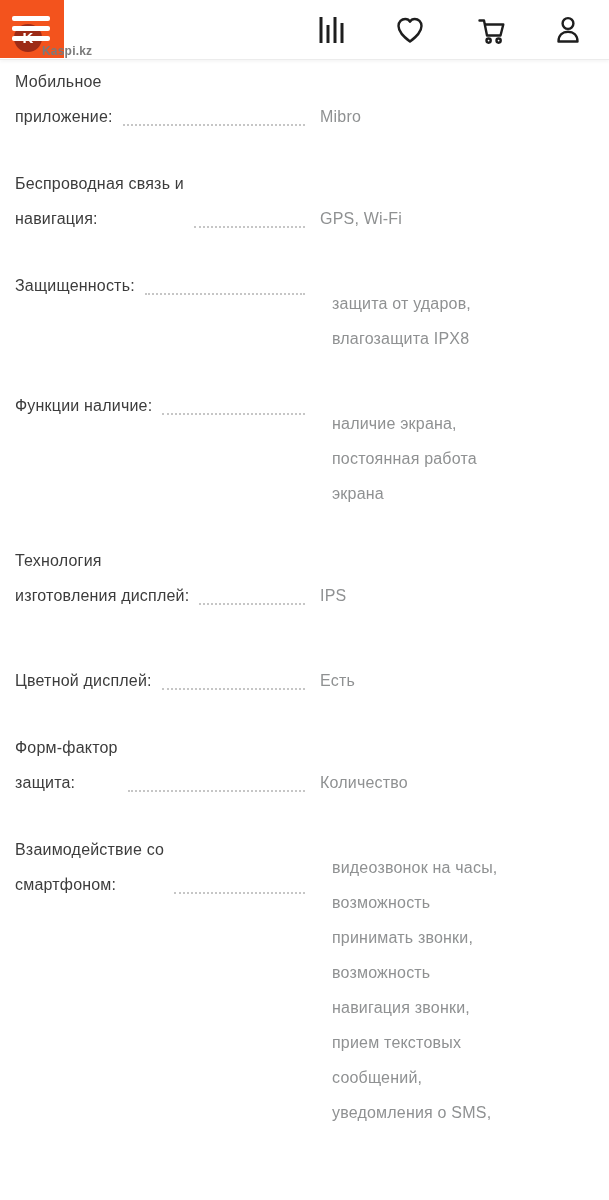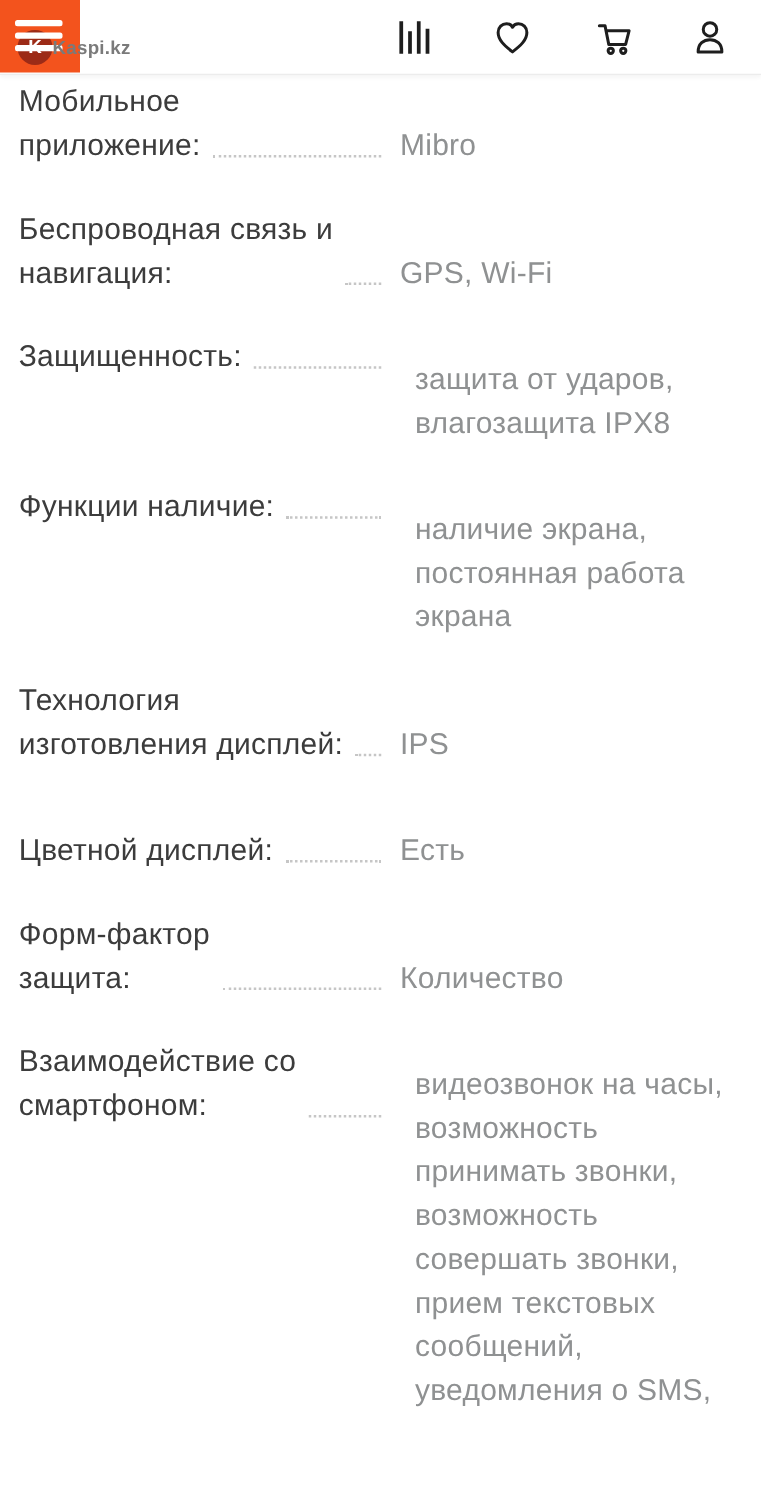--- a/index.html
+++ b/index.html
@@ -56,22 +56,22 @@
     width:38px;height:4.5px;
     background:#fff;
     border-radius:2px;
     z-index:2;
   }
   .hline.l1{top:16px}
   .hline.l2{top:26px}
   .hline.l3{top:36px}
   .logo-text{
     position:absolute;
-    left:42px;top:30px;
-    font-size:15px;
+    left:42px;top:44px;
+    font-size:12px;
     font-weight:bold;
     color:var(--logo-text-color);
     text-decoration:none;
     z-index:3;
     letter-spacing:0.2px;
   }
   .header-icons{
     position:absolute;
     right:22px;top:0;
     height:60px;
@@ -84,21 +84,21 @@
     width:38px;height:38px;
     display:flex;align-items:center;justify-content:center;
     cursor:pointer;
   }
   .icon-btn svg{display:block;}
   .icon-stroke{stroke:var(--icon-color);fill:none;stroke-width:2.4;}
 
   
   .specs{
     padding:4px 15px 0 15px;
-    font-size:24px;
+    font-size:16px;
     line-height:35px;
     letter-spacing:0.2px;
   }
   .spec-row{
     display:flex;
     align-items:flex-end;
     margin-bottom:32px;
   }
   .spec-row.top-align{align-items:flex-start;gap:12px;}
   .spec-label{
@@ -241,19 +241,19 @@
   <div class="spec-row top-align">
     <dt class="spec-label">
       <span class="spec-label-text">Взаимодействие со
 смартфоном:</span>
       <span class="leader"></span>
     </dt>
     <dd class="spec-value">видеозвонок на часы,
 возможность
 принимать звонки,
 возможность
-совершать звонки,
+навигация звонки,
 прием текстовых
 сообщений,
 уведомления о SMS,</dd>
   </div>
 </dl>
 </main>
 
 </body></html>

